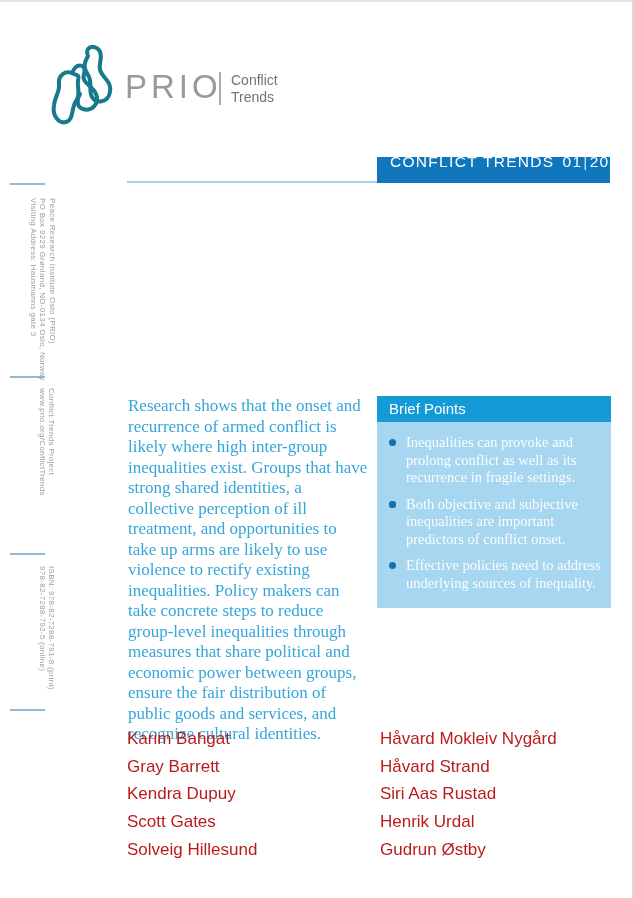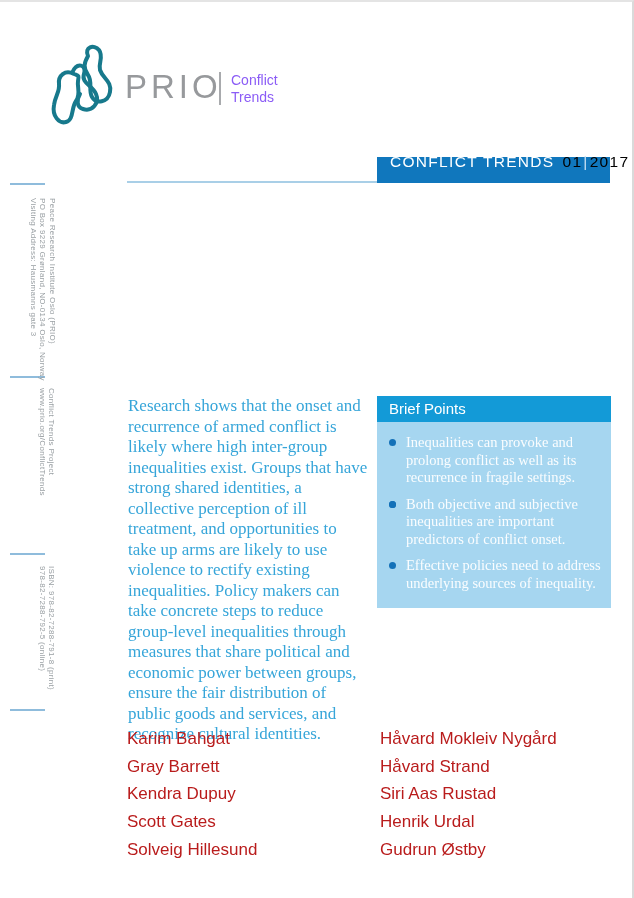--- a/index.html
+++ b/index.html
@@ -12,39 +12,39 @@
     overflow:hidden;
   }
 
   
   .logo-svg { position:absolute; left:50px; top:40px; }
   .wordmark {
     position:absolute; left:125px; top:66px;
     font-size:33px; letter-spacing:4px; color:#97999c; font-weight:400;
   }
   .brand-divider { position:absolute; left:219px; top:70px; width:2px; height:33px; background:#a8aaad; }
-  .series { position:absolute; left:231px; top:70px; font-size:14px; line-height:17px; color:#8b5cf6; }
+  .series { position:absolute; left:231px; top:70px; font-size:14px; line-height:17px; color:#737373; }
 
   
   .rail-rule { position:absolute; left:10px; width:35px; height:2px; background:#8fbcdc; }
   .rail-block {
     position:absolute; writing-mode:vertical-rl;
     font-size:8px; line-height:9.5px; letter-spacing:.3px; color:#9aa0a4;
     white-space:nowrap;
   }
   .rail-block div { display:block; }
 
   
   .rule-main { position:absolute; left:127px; top:179px; width:250px; height:2px; background:#a9cfe7; }
   .banner {
     position:absolute; left:377px; top:155px; width:233px; height:26px;
     background:#1077bd; display:flex; align-items:center; padding:0 10px 16px 13px;
     color:#fff; font-size:15.5px; letter-spacing:1.3px; white-space:pre;
   }
-  .banner .issue, .banner .year { color:#000000; }
+  .banner .issue, .banner .year { color:#ffffff; }
   .banner .pipe { color:#c9e2f3; margin:0 1px; }
   .banner .lbl { margin-right:8px; }
 
   
   .title {
     position:absolute; left:127px; top:196px; width:500px;
     font-family:"Liberation Serif", serif; font-weight:400;
     font-size:33px; line-height:40px; color:#1d77b5; white-space:pre-line;
   }
   .intro {

